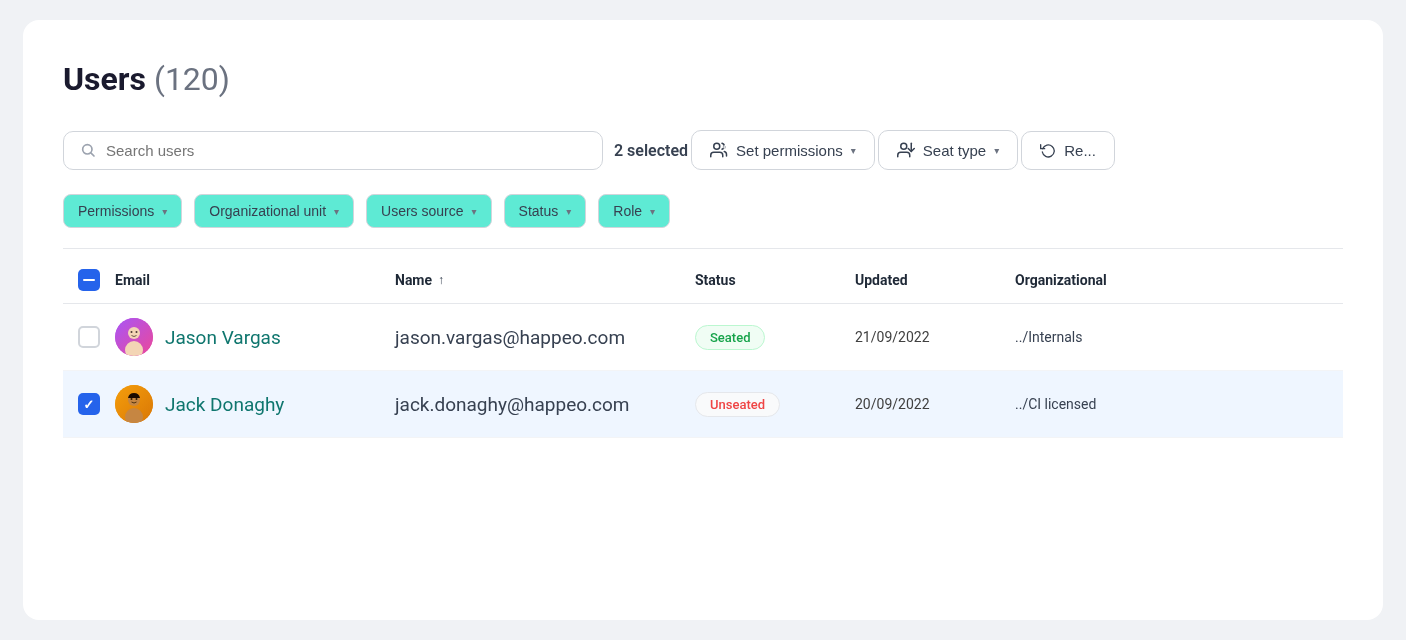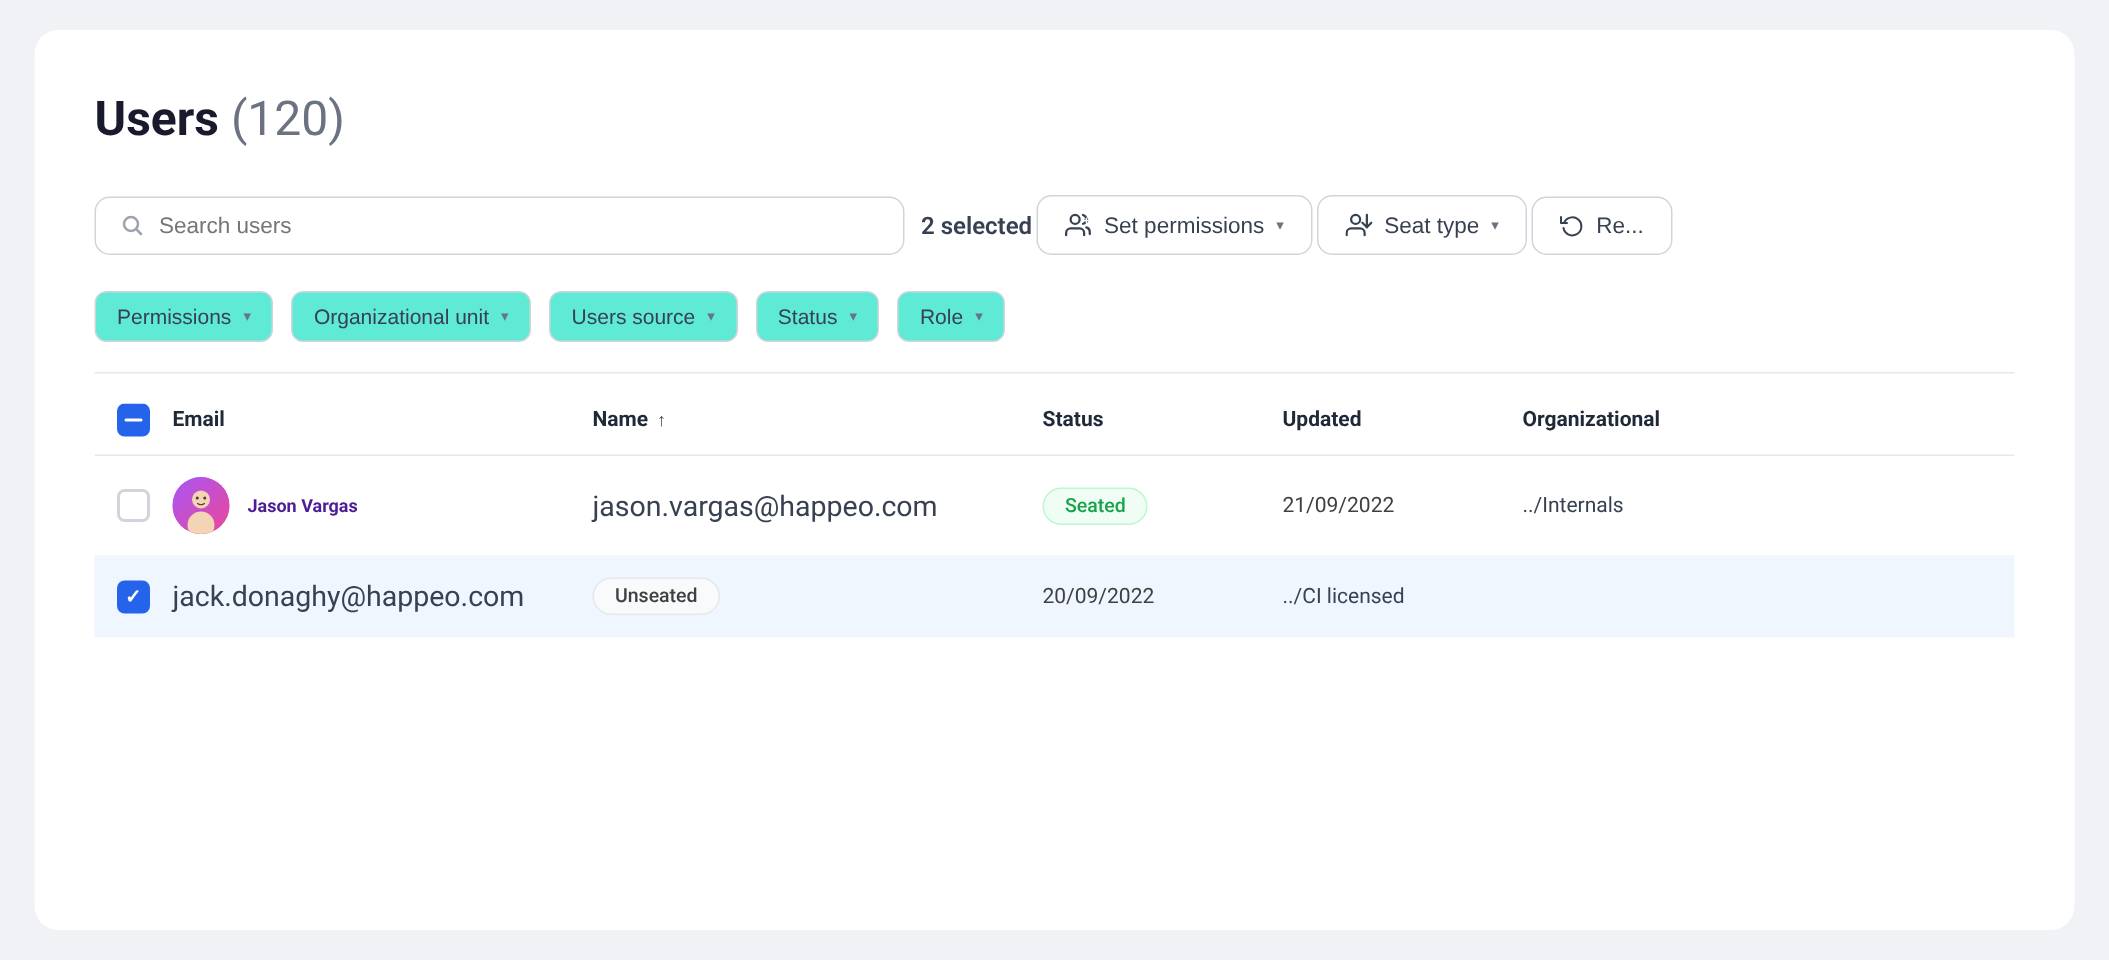--- a/index.html
+++ b/index.html
@@ -215,23 +215,23 @@
       font-size: 14px;
       font-weight: 700;
     }
     .avatar-jason {
       background: linear-gradient(135deg, #a855f7 0%, #ec4899 100%);
     }
     .avatar-jack {
       background: linear-gradient(135deg, #f59e0b 0%, #d97706 100%);
     }
     .user-name {
-      font-size: 12px;
-      font-weight: 700;
-      color: #4c1d95;
+      font-size: 19px;
+      font-weight: 400;
+      color: #0f766e;
     }
     .email-cell {
       font-size: 19px;
       color: #374151;
     }
     .status-cell {
       display: flex;
       align-items: center;
     }
     .badge-seated {
@@ -245,21 +245,21 @@
       font-size: 13px;
       font-weight: 500;
     }
     .badge-unseated {
       display: inline-flex;
       align-items: center;
       padding: 4px 14px;
       border-radius: 20px;
       background: #f9fafb;
       border: 1px solid #e5e7eb;
-      color: #404040;
+      color: #ef4444;
       font-size: 13px;
       font-weight: 500;
     }
     .updated-cell {
       font-size: 14px;
       color: #404040;
     }
     .org-cell {
       font-size: 14px;
       color: #374151;
@@ -401,20 +401,42 @@
         <span class="badge-seated">Seated</span>
       </div>
       <div class="updated-cell">21/09/2022</div>
       <div class="org-cell">../Internals</div>
     </div>
 
     <div class="table-row selected">
       <div class="checkbox-cell">
         <div class="checkbox-checked"></div>
       </div>
+      <div class="user-cell">
+        <div class="avatar avatar-jack">
+          <svg viewBox="0 0 38 38" xmlns="http://www.w3.org/2000/svg">
+            <circle cx="19" cy="19" r="19" fill="url(#grad-jack)"></circle>
+            <defs>
+              <linearGradient id="grad-jack" x1="0%" y1="0%" x2="100%" y2="100%">
+                <stop offset="0%" style="stop-color:#f59e0b"></stop>
+                <stop offset="100%" style="stop-color:#d97706"></stop>
+              </linearGradient>
+            </defs>
+
+            <circle cx="19" cy="15" r="6" fill="#c68642"></circle>
+            <circle cx="19" cy="32" r="9" fill="#c68642"></circle>
+            <circle cx="16.5" cy="14" r="1" fill="#2d1b00"></circle>
+            <circle cx="21.5" cy="14" r="1" fill="#2d1b00"></circle>
+            <path d="M16.5 17 Q19 19 21.5 17" stroke="#2d1b00" stroke-width="0.8" fill="none"></path>
+
+            <path d="M13 13 Q14 8 19 8 Q24 8 25 13" fill="#1a0a00"></path>
+          </svg>
+        </div>
+        <span class="user-name">Jack Donaghy</span>
+      </div>
       <div class="email-cell">jack.donaghy@happeo.com</div>
       <div class="status-cell">
         <span class="badge-unseated">Unseated</span>
       </div>
       <div class="updated-cell">20/09/2022</div>
       <div class="org-cell">../CI licensed</div>
     </div>
 
   </div>
 

